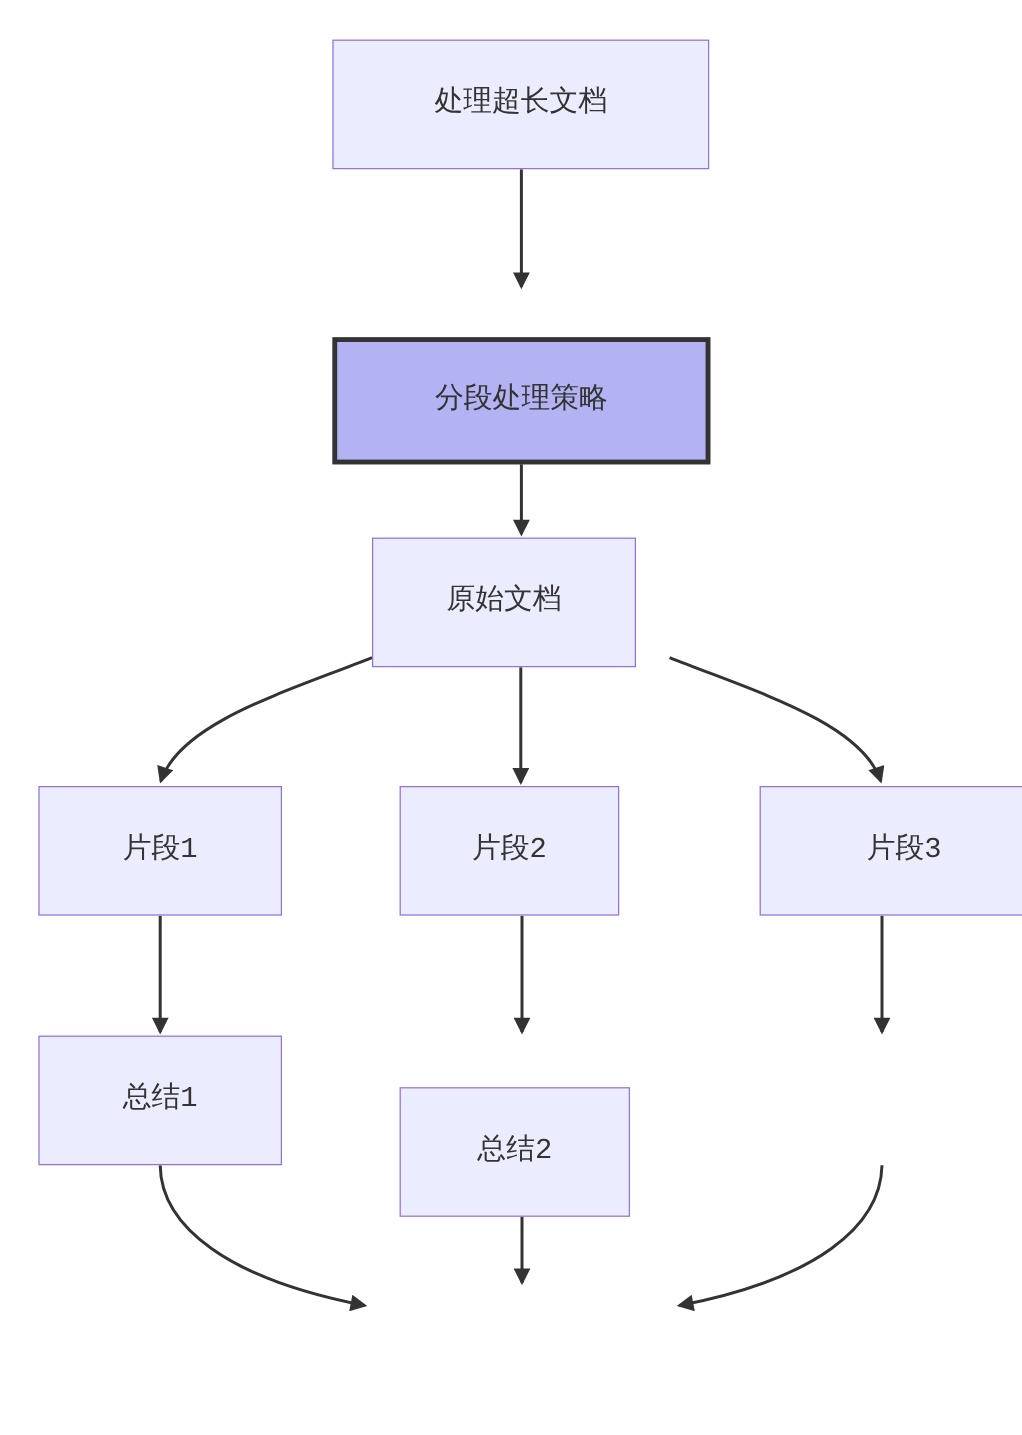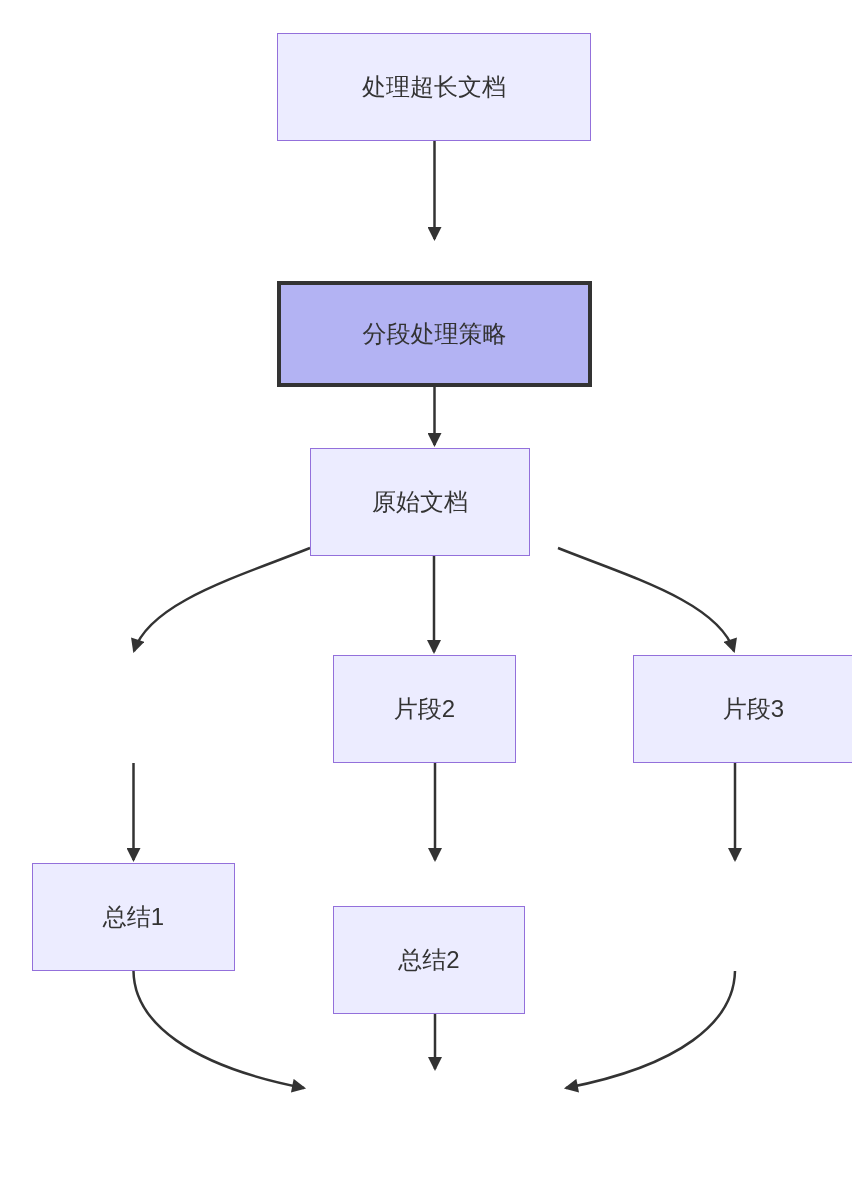--- a/index.html
+++ b/index.html
@@ -5,21 +5,21 @@
   html, body {
     margin: 0;
     padding: 0;
     background: var(--c-background, #ffffff);
   }
   .canvas {
     position: relative;
     width: 852px;
     height: 1196px;
     background: var(--c-background, #ffffff);
-    font-family: Liberation Sans, sans-serif;
+    font-family: Liberation Mono, monospace;
     overflow: hidden;
   }
   svg.edges {
     position: absolute;
     left: 0;
     top: 0;
     width: 852px;
     height: 1196px;
     display: block;
   }
@@ -84,20 +84,23 @@
   </div>
 
   <div class="node hl-purple" style="left:277px; top:242px; width:315px; height:106px">
     <span>分段处理策略</span>
   </div>
 
   <div class="node" style="left:310px; top:448px; width:220px; height:108px">
     <span>原始文档</span>
   </div>
 
+  <div class="node" style="left:32px; top:655px; width:203px; height:108px">
+    <span>片段1</span>
+  </div>
 
   <div class="node" style="left:333px; top:655px; width:183px; height:108px">
     <span>片段2</span>
   </div>
 
   <div class="node" style="left:633px; top:655px; width:241px; height:108px">
     <span>片段3</span>
   </div>
 
   <div class="node" style="left:32px; top:863px; width:203px; height:108px">

